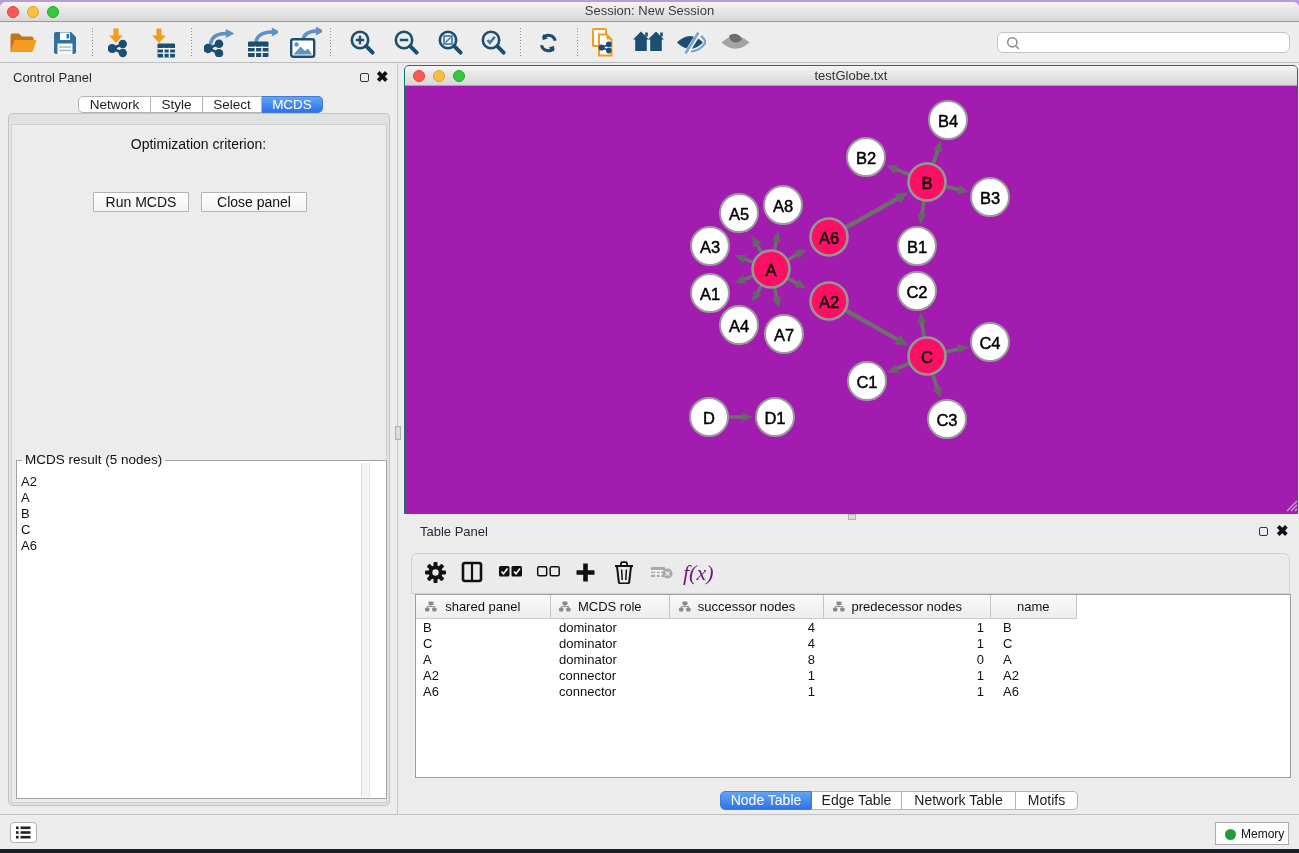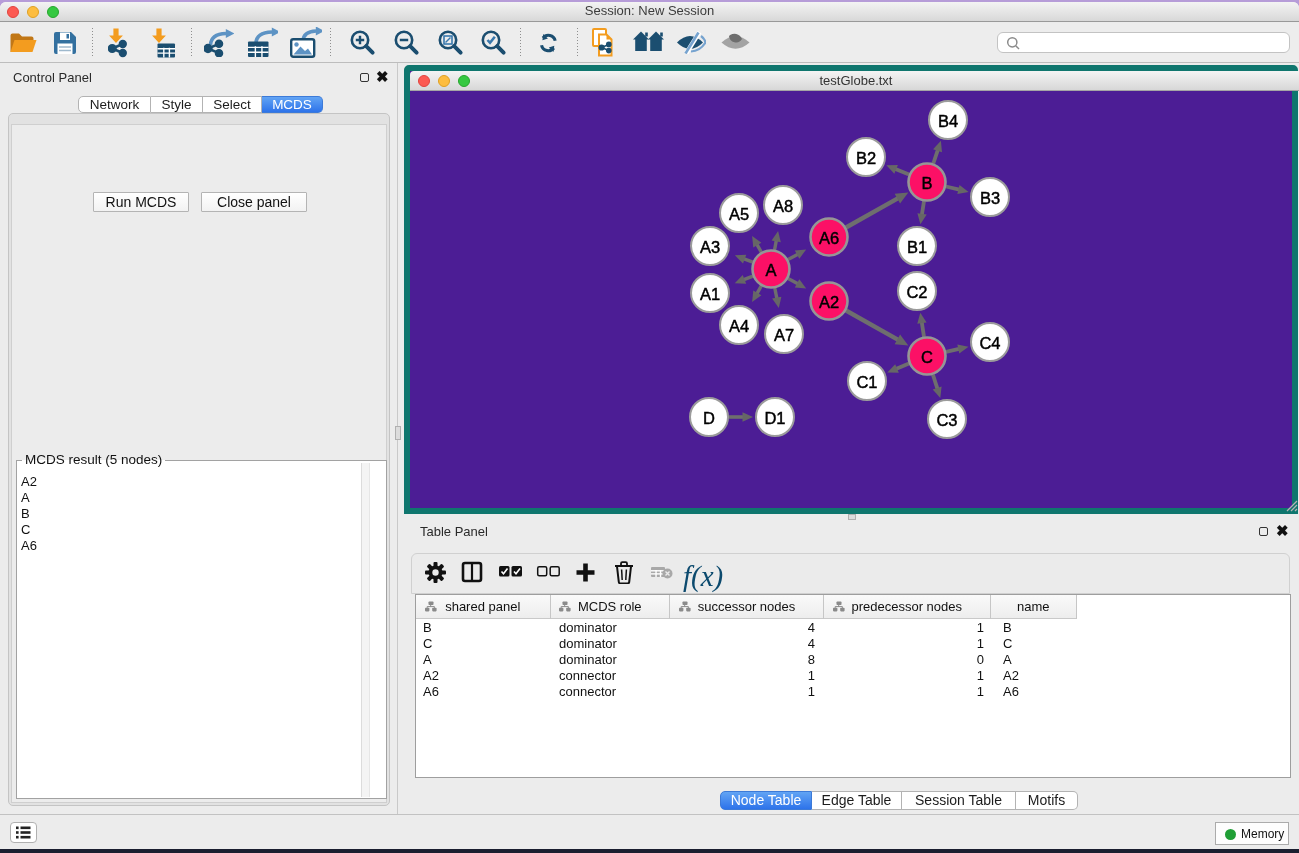--- a/index.html
+++ b/index.html
@@ -39,21 +39,21 @@
 #fieldset { position:absolute; left:16px; top:460px; width:371px; height:339px; background:#fff; border:1px solid #a2a2a2; }
 #fs-label { position:absolute; left:22px; top:452px; background:linear-gradient(#ececec 50%,#ffffff 50%); padding:0 3px; font-size:13.5px; color:#111; }
 #fs-scroll { position:absolute; left:361px; top:463px; width:9px; height:334px; background:#f4f4f4; border-left:1px solid #dcdcdc; border-right:1px solid #e6e6e6; }
 #fs-list { position:absolute; left:21px; top:474px; font-size:13px; color:#111; line-height:16px; }
 
 
 #vsplit { position:absolute; left:397px; top:63px; width:1px; height:751px; background:#c9c9c9; }
 #vsplit-handle { position:absolute; left:395px; top:426px; width:6px; height:14px; background:#dcdcdc; border:1px solid #b0b0b0; }
 
 
-#netwin { position:absolute; left:404px; top:65px; width:894px; height:449px; background:#4c1d95; border:6px solid #0f766e; border-radius:5px 5px 0 0;padding-left:36px; }
+#netwin { position:absolute; left:404px; top:65px; width:894px; height:449px; background:#a21caf; border:1px solid #0f766e; border-radius:5px 5px 0 0;padding-left:36px; }
 #net-titlebar { position:absolute; left:0; top:0; width:892px; height:20px; background:linear-gradient(#f4f4f4,#d7d7d7); border-bottom:1px solid #a5a5a5; border-radius:4px 4px 0 0; }
 #net-titlebar .t-red { left:8px; top:4px; background:#fc5a52; border:1px solid #e0443e; }
 #net-titlebar .t-yel { left:28px; top:4px; background:#fdbd40; border:1px solid #dfa023; }
 #net-titlebar .t-grn { left:48px; top:4px; background:#35c841; border:1px solid #27a52d; }
 #net-title { position:absolute; top:2px; left:0; width:100%; text-align:center; font-size:13px; color:#333; }
 #hsplit-handle { position:absolute; left:848px; top:514px; width:8px; height:6px; background:#dcdcdc; border:1px solid #b0b0b0; }
 
 
 #tp-title { position:absolute; left:420px; top:524px; font-size:13px; color:#2a2a2a; }
 #tp-toolbar { position:absolute; left:411px; top:553px; width:879px; height:41px; background:#ebebeb; border:1px solid #d0d0d0; border-radius:6px 6px 0 0; }
@@ -223,20 +223,21 @@
       <div class="wbtn-sq" style="left:360px;top:73px;"></div>
       <div class="wbtn-x" style="left:376px;top:72px;">✖</div>
       <div id="cp-outer"></div>
       <div id="cp-inner"></div>
       <div class="seg" style="left:78px;top:96px;font-size:13.5px;">
         <div class="first" style="width:73px;">Network</div>
         <div style="width:52px;">Style</div>
         <div style="width:59px;">Select</div>
         <div class="sel last" style="width:61px;">MCDS</div>
       </div>
+      <div id="opt-label">Optimization criterion:</div>
       <div class="btn" style="left:93px;top:192px;width:96px;">Run MCDS</div>
       <div class="btn" style="left:201px;top:192px;width:106px;">Close panel</div>
       <div id="fieldset"></div>
       <div id="fs-label">MCDS result (5 nodes)</div>
       <div id="fs-scroll"></div>
       <div id="fs-list">A2<br>A<br>B<br>C<br>A6</div>
       <div id="vsplit"></div>
       <div id="vsplit-handle"></div>
       <div id="netwin">
         <div id="net-titlebar">
@@ -384,21 +385,21 @@
           <g stroke="#fff" stroke-width="1.4">
             <line x1="1" y1="5.8" x2="15" y2="5.8"></line>
             <line x1="1" y1="8.899999999999999" x2="15" y2="8.899999999999999"></line>
             <line x1="6.04" y1="5.0" x2="6.04" y2="12"></line>
             <line x1="10.520000000000001" y1="5.0" x2="10.520000000000001" y2="12"></line>
           </g>
         </g>
         <circle cx="17.5" cy="8.5" r="5" fill="#a8a8a8"></circle>
         <path d="M15.5,6.5 L19.5,10.5 M19.5,6.5 L15.5,10.5" stroke="#ebebeb" stroke-width="1.4"></path>
       </svg>
-      <div class="abs" style="left:683px;top:560px;font-family:'Liberation Serif',serif;font-style:italic;font-size:29px;color:#0c4a6e;">f(x)</div>
+      <div class="abs" style="left:683px;top:560px;font-family:'Liberation Serif',serif;font-style:italic;font-size:22px;color:#701a75;">f(x)</div>
       <div id="tbl">
         <div id="tbl-header"></div>
         <div class="th" style="left:0px;width:134.5px;">shared panel</div>
         <div class="th" style="left:134.5px;width:119.5px;">MCDS role</div>
         <div class="th" style="left:254px;width:154px;">successor nodes</div>
         <div class="th" style="left:408px;width:166.5px;">predecessor nodes</div>
         <div class="th" style="left:574.5px;width:86.5px;">name</div>
       </div>
       <svg class="abs" style="left:424.5px;top:601px" width="12" height="11" viewBox="0 0 12 11">
         <g fill="#8a8a8a">
@@ -463,21 +464,21 @@
       <div class="row" style="left:415px;top:684px;width:876px;">
         <div class="cell" style="left:8px;width:120px;">A6</div>
         <div class="cell" style="left:144px;width:100px;">connector</div>
         <div class="cell num" style="left:254px;width:146px;">1</div>
         <div class="cell num" style="left:408px;width:161px;">1</div>
         <div class="cell" style="left:588px;width:80px;">A6</div>
       </div>
       <div class="seg" style="left:672px;top:791px;font-size:14px;--th:19px;" id="bottomtabs">
         <div class="sel first" style="width:92px;margin-left:48px;">Node Table</div>
         <div style="width:90px;">Edge Table</div>
-        <div style="width:114px;">Session Table</div>
+        <div style="width:114px;">Network Table</div>
         <div class="last" style="width:62px;">Motifs</div>
       </div>
       <div id="statusbar"></div>
       <div id="listbtn"></div>
       <svg class="abs" style="left:16px;top:826px" width="15" height="13" viewBox="0 0 15 13">
         <g fill="#222">
           <rect x="0" y="0.5" width="2.6" height="2.6"></rect>
           <rect x="4.5" y="0.5" width="10" height="2.6"></rect>
           <rect x="0" y="5.2" width="2.6" height="2.6"></rect>
           <rect x="4.5" y="5.2" width="10" height="2.6"></rect>

